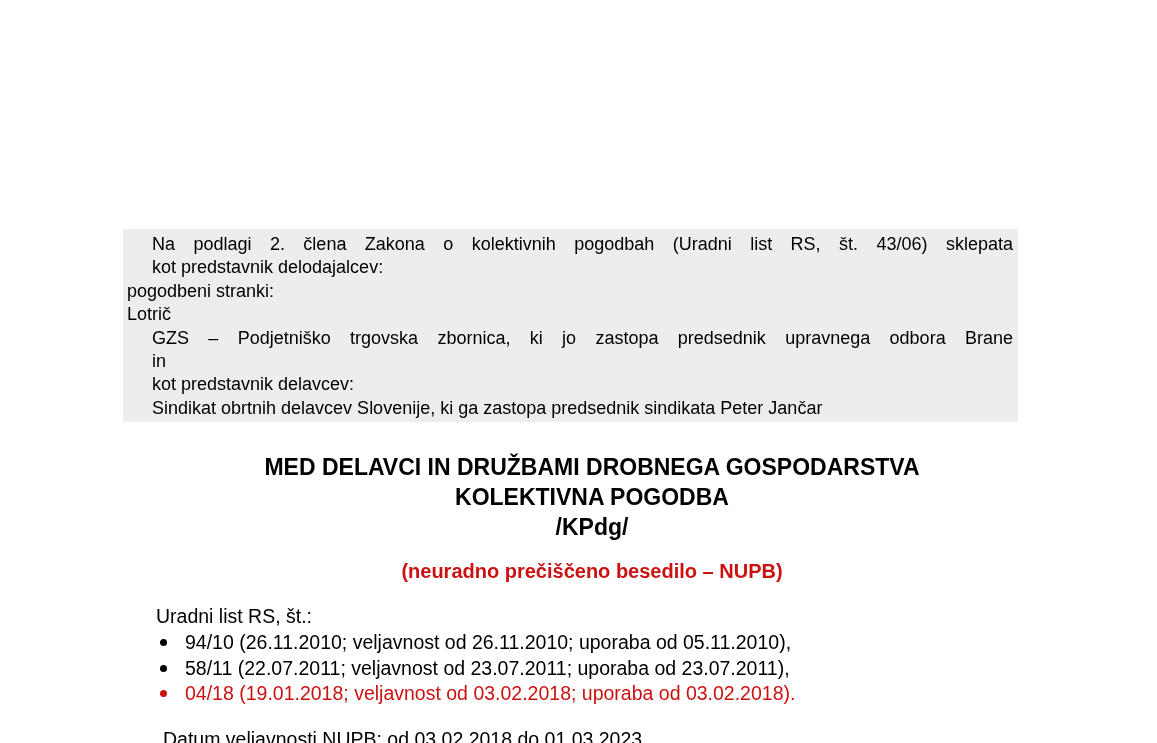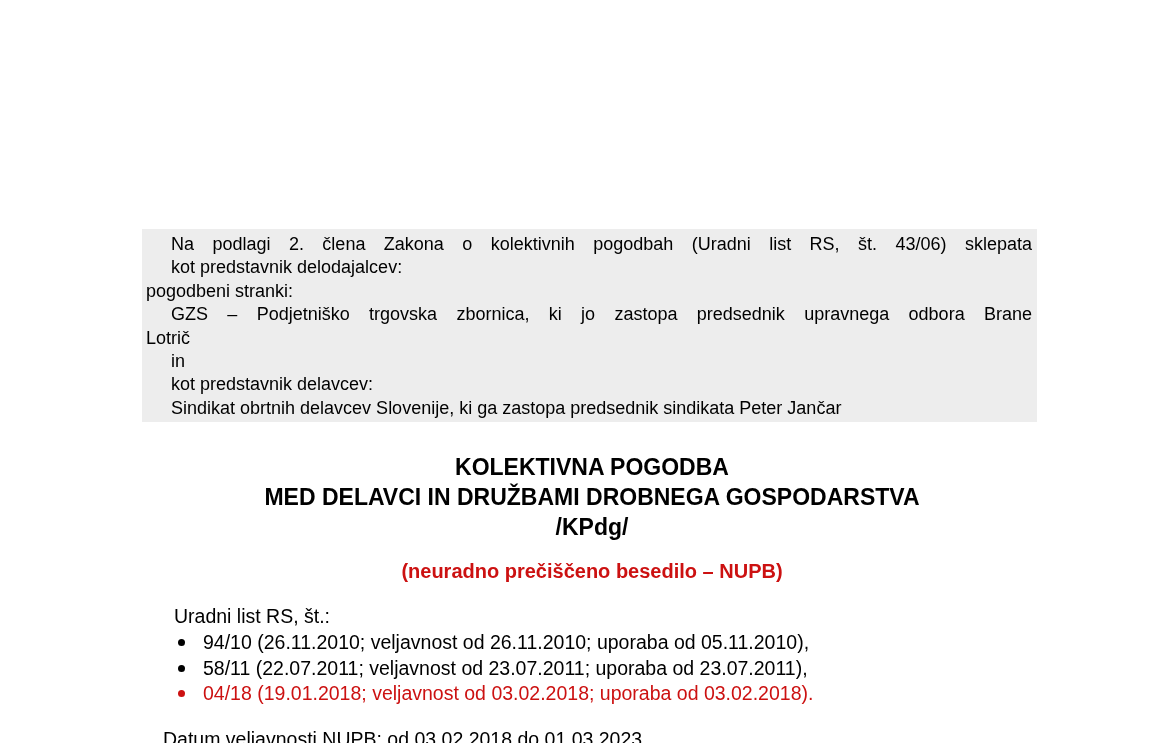--- a/index.html
+++ b/index.html
@@ -19,21 +19,21 @@
   .page {
     position: relative;
     width: 1157px; height: 743px;
     background: var(--page_bg);
     overflow: hidden;
   }
 
   
   .intro-block {
     position: absolute;
-    left: 142px; top: 229px;
+    left: 123px; top: 229px;
     width: 895px;
     background: var(--block_bg);
     padding: 4px 5px 2px 4px;
     font-size: 18px;
     line-height: 23.4px;
   }
   .intro-line { white-space: normal; }
   .intro-line.indent { text-indent: 25px; }
   .intro-line.jlast { text-align: justify; text-align-last: justify; }
 
@@ -52,21 +52,21 @@
     margin-top: 15px;
     font-size: 20px;
     line-height: 28px;
     color: var(--red);
     font-weight: bold;
   }
 
   
   .gazette {
     position: absolute;
-    left: 174px; top: 604px;
+    left: 156px; top: 604px;
     width: 800px;
     font-size: 19.5px;
     line-height: 25.8px;
   }
   .gazette-item {
     position: relative;
     padding-left: 29px;
   }
   .bullet {
     position: absolute;
@@ -89,30 +89,30 @@
 </style>
 </head>
 <body>
 
 <div class="page">
 
   <div class="intro-block">
     <div class="intro-line indent jlast">Na podlagi 2. člena Zakona o kolektivnih pogodbah (Uradni list RS, št. 43/06) sklepata</div>
     <div class="intro-line indent">kot predstavnik delodajalcev:</div>
     <div class="intro-line">pogodbeni stranki:</div>
+    <div class="intro-line">Lotrič</div>
     <div class="intro-line indent jlast">GZS – Podjetniško trgovska zbornica, ki jo zastopa predsednik upravnega odbora Brane</div>
-    <div class="intro-line">Lotrič</div>
     <div class="intro-line indent">in</div>
     <div class="intro-line indent">kot predstavnik delavcev:</div>
     <div class="intro-line indent">Sindikat obrtnih delavcev Slovenije, ki ga zastopa predsednik sindikata Peter Jančar</div>
   </div>
 
   <div class="title-block">
+    <div>MED DELAVCI IN DRUŽBAMI DROBNEGA GOSPODARSTVA</div>
     <div>KOLEKTIVNA POGODBA</div>
-    <div>MED DELAVCI IN DRUŽBAMI DROBNEGA GOSPODARSTVA</div>
     <div>/KPdg/</div>
     <div class="subtitle-red">(neuradno prečiščeno besedilo – NUPB)</div>
   </div>
 
   <div class="gazette">
     <div class="gazette-heading">Uradni list RS, št.:</div>
     <div class="gazette-item">
       <span class="bullet"></span>
       <span>94/10 (26.11.2010; veljavnost od 26.11.2010; uporaba od 05.11.2010),</span>
     </div>

